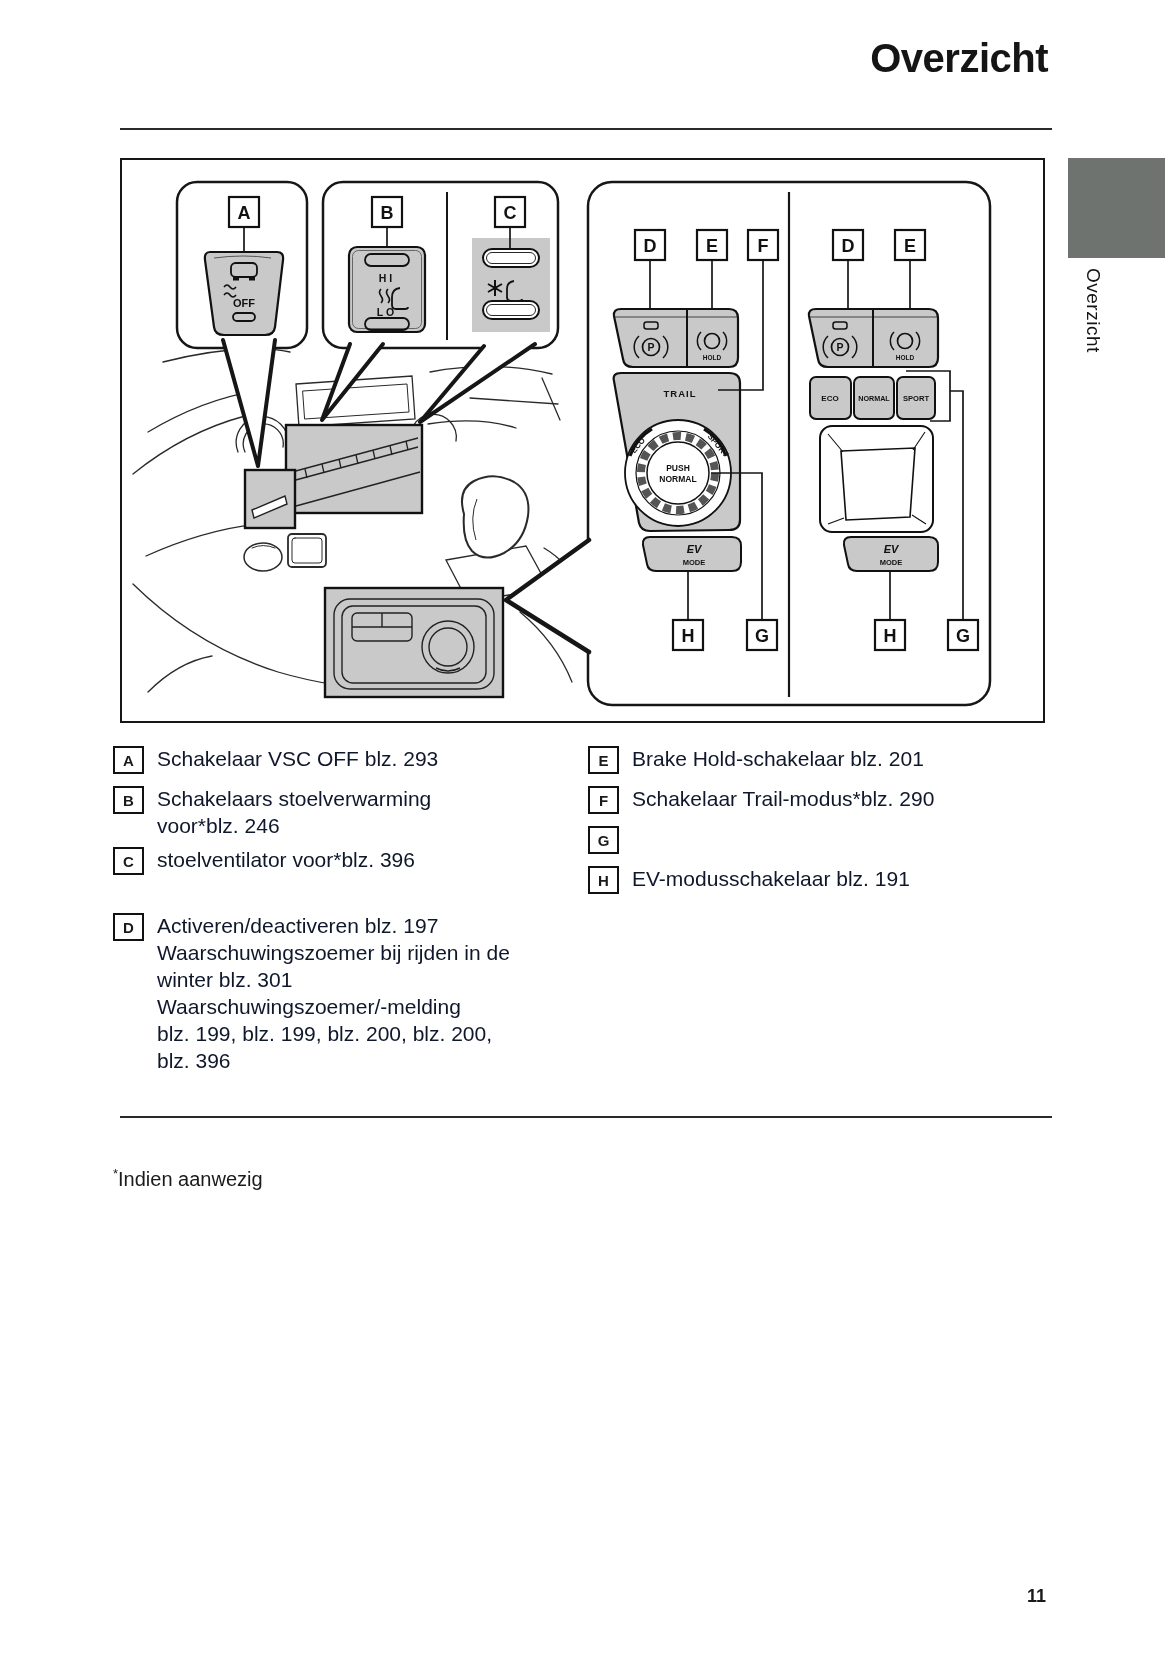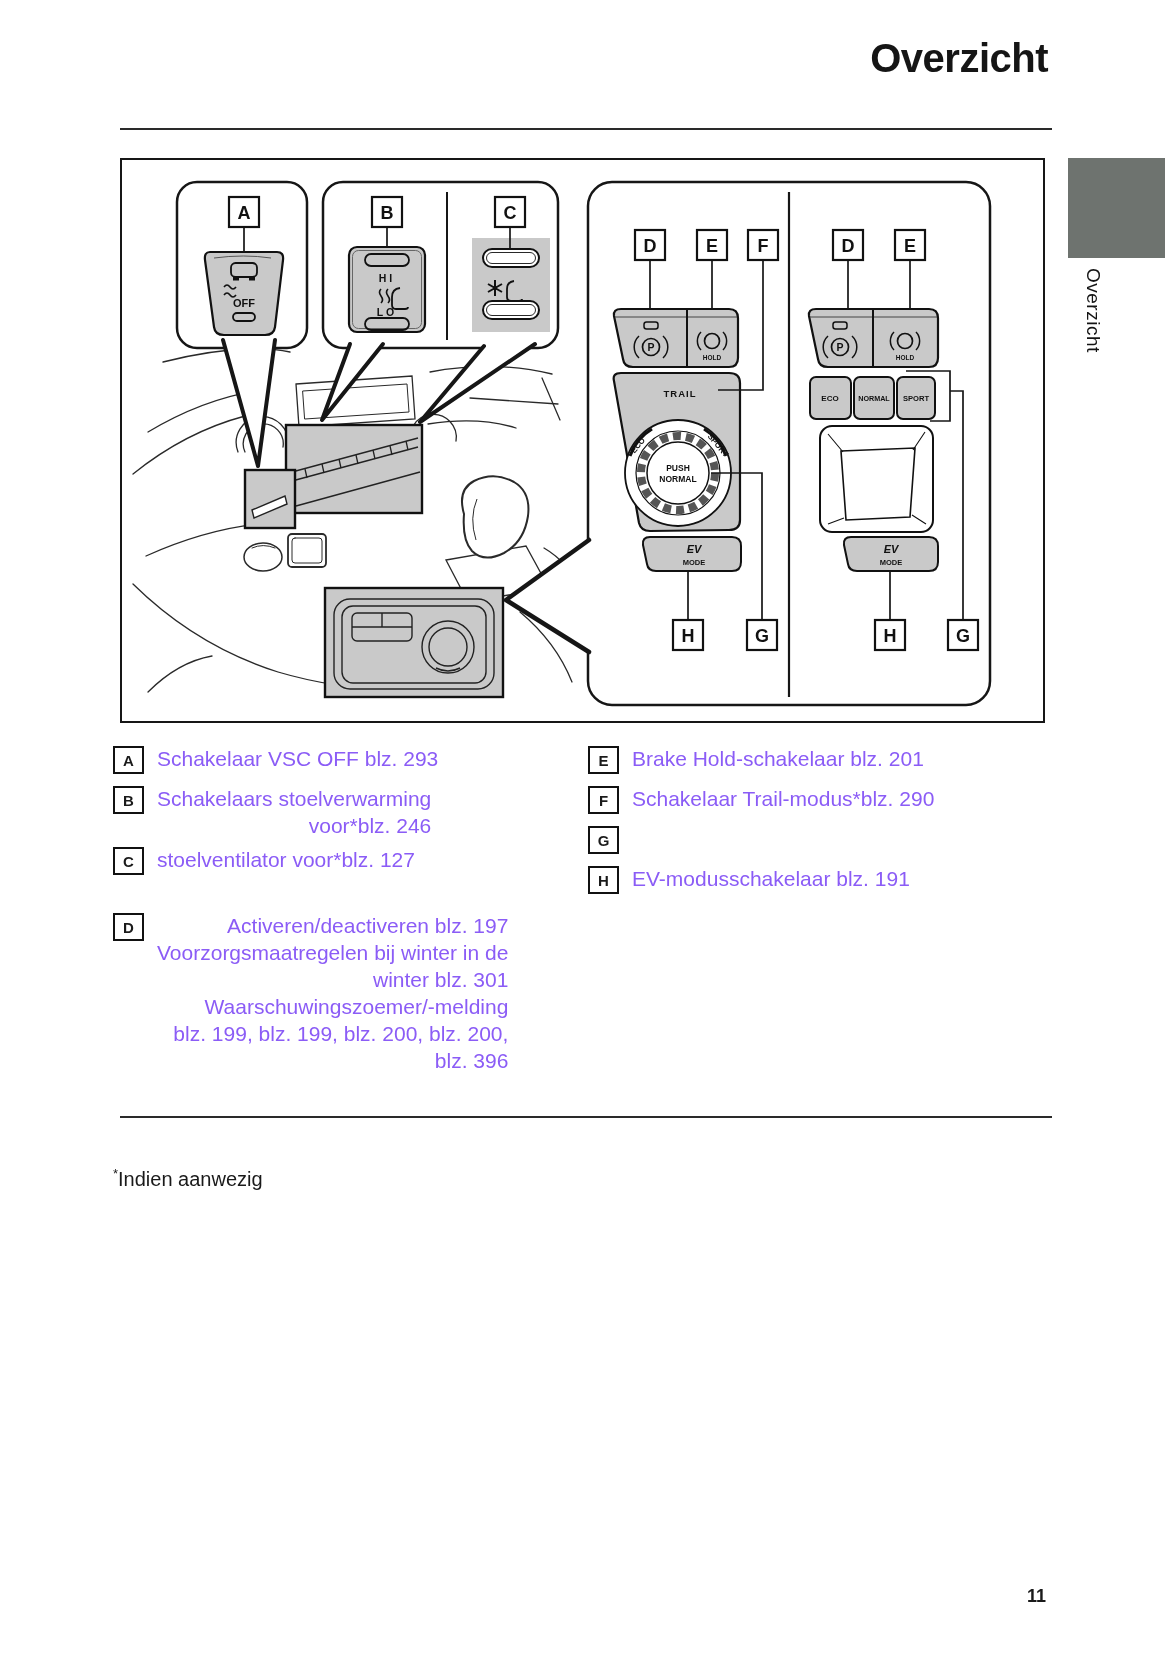--- a/index.html
+++ b/index.html
@@ -23,21 +23,21 @@
   #side-label {
     position:absolute; left:1082px; top:268px; writing-mode:vertical-rl;
     font-size:19px; letter-spacing:0.5px; color:#141414;
   }
   .legend-item { position:absolute; display:flex; gap:13px; }
   .lkey {
     flex:0 0 auto; width:27px; height:24px; border:2px solid #111; margin-top:1px;
     display:flex; align-items:center; justify-content:center;
     font-weight:bold; font-size:15px; background:#fff;
   }
-  .llines { font-size:21px; line-height:27px; white-space:nowrap; color:#8b5cf6;text-align:right; }
+  .llines { font-size:21px; line-height:27px; white-space:nowrap; color:#0f172a; }
   #footnote { position:absolute; left:113px; top:1166px; font-size:20px; }
   #footnote sup { font-size:13px; }
   #page-number { position:absolute; right:119px; top:1586px; font-size:18px; font-weight:bold; }
   text { font-family:"Liberation Sans", sans-serif; fill:#111; }
 </style>
 </head>
 <body>
 
 <div id="page-title">Overzicht</div>
 <div id="rule-top" class="rule"></div>
@@ -293,28 +293,28 @@
 <div class="legend-item" style="left:113px;top:785px">
   <span class="lkey">B</span>
   <div class="llines">
     <div>Schakelaars stoelverwarming</div>
     <div>voor*blz. 246</div>
   </div>
 </div>
 <div class="legend-item" style="left:113px;top:846px">
   <span class="lkey">C</span>
   <div class="llines">
-    <div>stoelventilator voor*blz. 127</div>
+    <div>stoelventilator voor*blz. 396</div>
   </div>
 </div>
 <div class="legend-item" style="left:113px;top:912px">
   <span class="lkey">D</span>
   <div class="llines">
     <div>Activeren/deactiveren blz. 197</div>
-    <div>Voorzorgsmaatregelen bij winter in de</div>
+    <div>Waarschuwingszoemer bij rijden in de</div>
     <div>winter blz. 301</div>
     <div>Waarschuwingszoemer/-melding</div>
     <div>blz. 199, blz. 199, blz. 200, blz. 200,</div>
     <div>blz. 396</div>
   </div>
 </div>
 <div class="legend-item" style="left:588px;top:745px">
   <span class="lkey">E</span>
   <div class="llines">
     <div>Brake Hold-schakelaar blz. 201</div>

